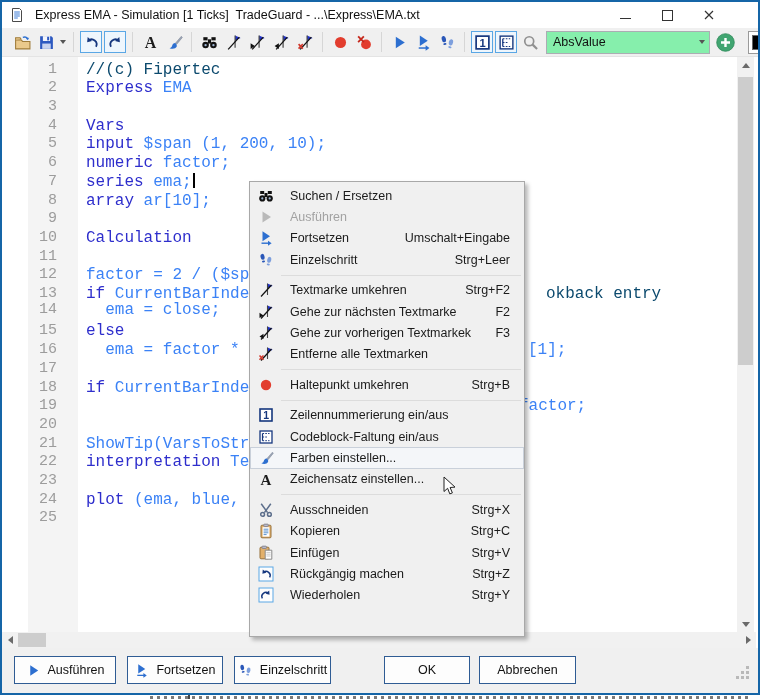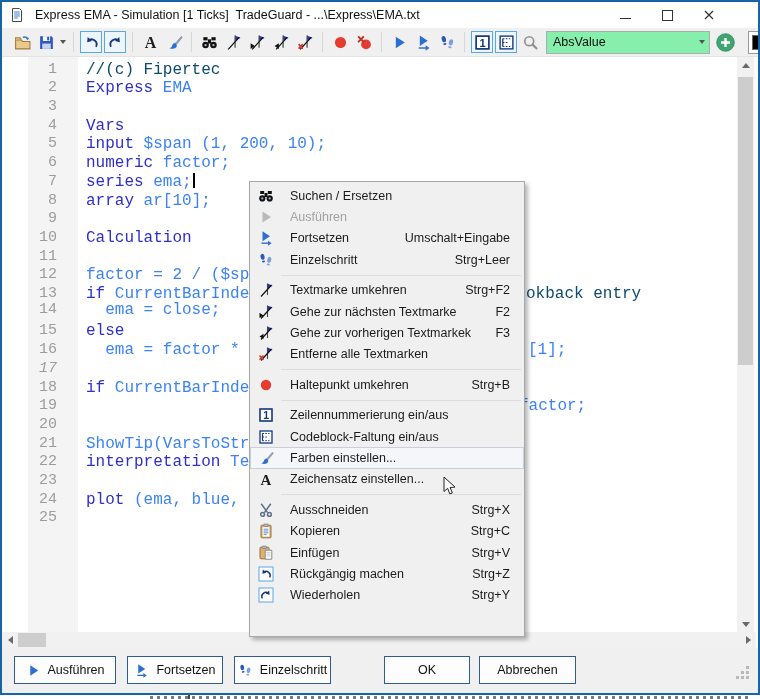--- a/index.html
+++ b/index.html
@@ -290,25 +290,25 @@
       <div class="row" style="top: 41.05px;"><span class="num">3</span><span class="txt"></span></div>
       <div class="row" style="top: 59.75px;"><span class="num">4</span><span class="txt"><span class="kw">Vars</span></span></div>
       <div class="row" style="top: 78.45px;"><span class="num">5</span><span class="txt"><span class="kw">input</span><span class="pl"> $span (1, 200, 10);</span></span></div>
       <div class="row" style="top: 97.15px;"><span class="num">6</span><span class="txt"><span class="kw">numeric</span><span class="pl"> factor;</span></span></div>
       <div class="row" style="top: 115.85px;"><span class="num">7</span><span class="txt"><span class="kw">series</span><span class="pl"> ema;</span><span class="caret"></span></span></div>
       <div class="row" style="top: 134.55px;"><span class="num">8</span><span class="txt"><span class="kw">array</span><span class="pl"> ar[10];</span></span></div>
       <div class="row" style="top: 153.25px;"><span class="num">9</span><span class="txt"></span></div>
       <div class="row" style="top: 171.95px;"><span class="num">10</span><span class="txt"><span class="kw">Calculation</span></span></div>
       <div class="row" style="top: 190.65px;"><span class="num">11</span><span class="txt"></span></div>
       <div class="row" style="top: 209.35px;"><span class="num">12</span><span class="txt"><span class="pl">factor = 2 / ($sp</span></span></div>
-      <div class="row" style="top: 228.05px;"><span class="num">13</span><span class="txt"><span class="kw">if</span><span class="pl"> CurrentBarInde</span></span><span class="frag cm" style="left: 524px;">okback entry</span></div>
+      <div class="row" style="top: 228.05px;"><span class="num">13</span><span class="txt"><span class="kw">if</span><span class="pl"> CurrentBarInde</span></span><span class="frag cm" style="left: 544px;">okback entry</span></div>
       <div class="row" style="top: 244px;"><span class="num">14</span><span class="txt"><span class="pl">  ema = close;</span></span></div>
       <div class="row" style="top: 265.45px;"><span class="num">15</span><span class="txt"><span class="kw">else</span></span></div>
       <div class="row" style="top: 284.15px;"><span class="num">16</span><span class="txt"><span class="pl">  ema = factor *</span></span><span class="frag pl" style="left: 526px;">[1];</span></div>
-      <div class="row" style="top: 302.85px; font-style: italic;"><span class="num">17</span><span class="txt"></span></div>
+      <div class="row" style="top: 302.85px;"><span class="num">17</span><span class="txt"></span></div>
       <div class="row" style="top: 321.55px;"><span class="num">18</span><span class="txt"><span class="kw">if</span><span class="pl"> CurrentBarInde</span></span></div>
       <div class="row" style="top: 340.25px;"><span class="num">19</span><span class="frag pl" style="left: 517px;">factor;</span></div>
       <div class="row" style="top: 358.95px; text-decoration: underline;"><span class="num">20</span><span class="txt"></span></div>
       <div class="row" style="top: 377.65px;"><span class="num">21</span><span class="txt"><span class="pl">ShowTip(VarsToStr</span></span></div>
       <div class="row" style="top: 396.35px;"><span class="num">22</span><span class="txt"><span class="kw">interpretation</span><span class="pl"> Te</span></span></div>
       <div class="row" style="top: 415.05px;"><span class="num">23</span><span class="txt"></span></div>
       <div class="row" style="top: 433.75px;"><span class="num">24</span><span class="txt"><span class="kw">plot</span><span class="pl"> (ema, blue,</span></span></div>
       <div class="row" style="top: 452.45px;"><span class="num">25</span><span class="txt"></span></div>
     </div>
 

